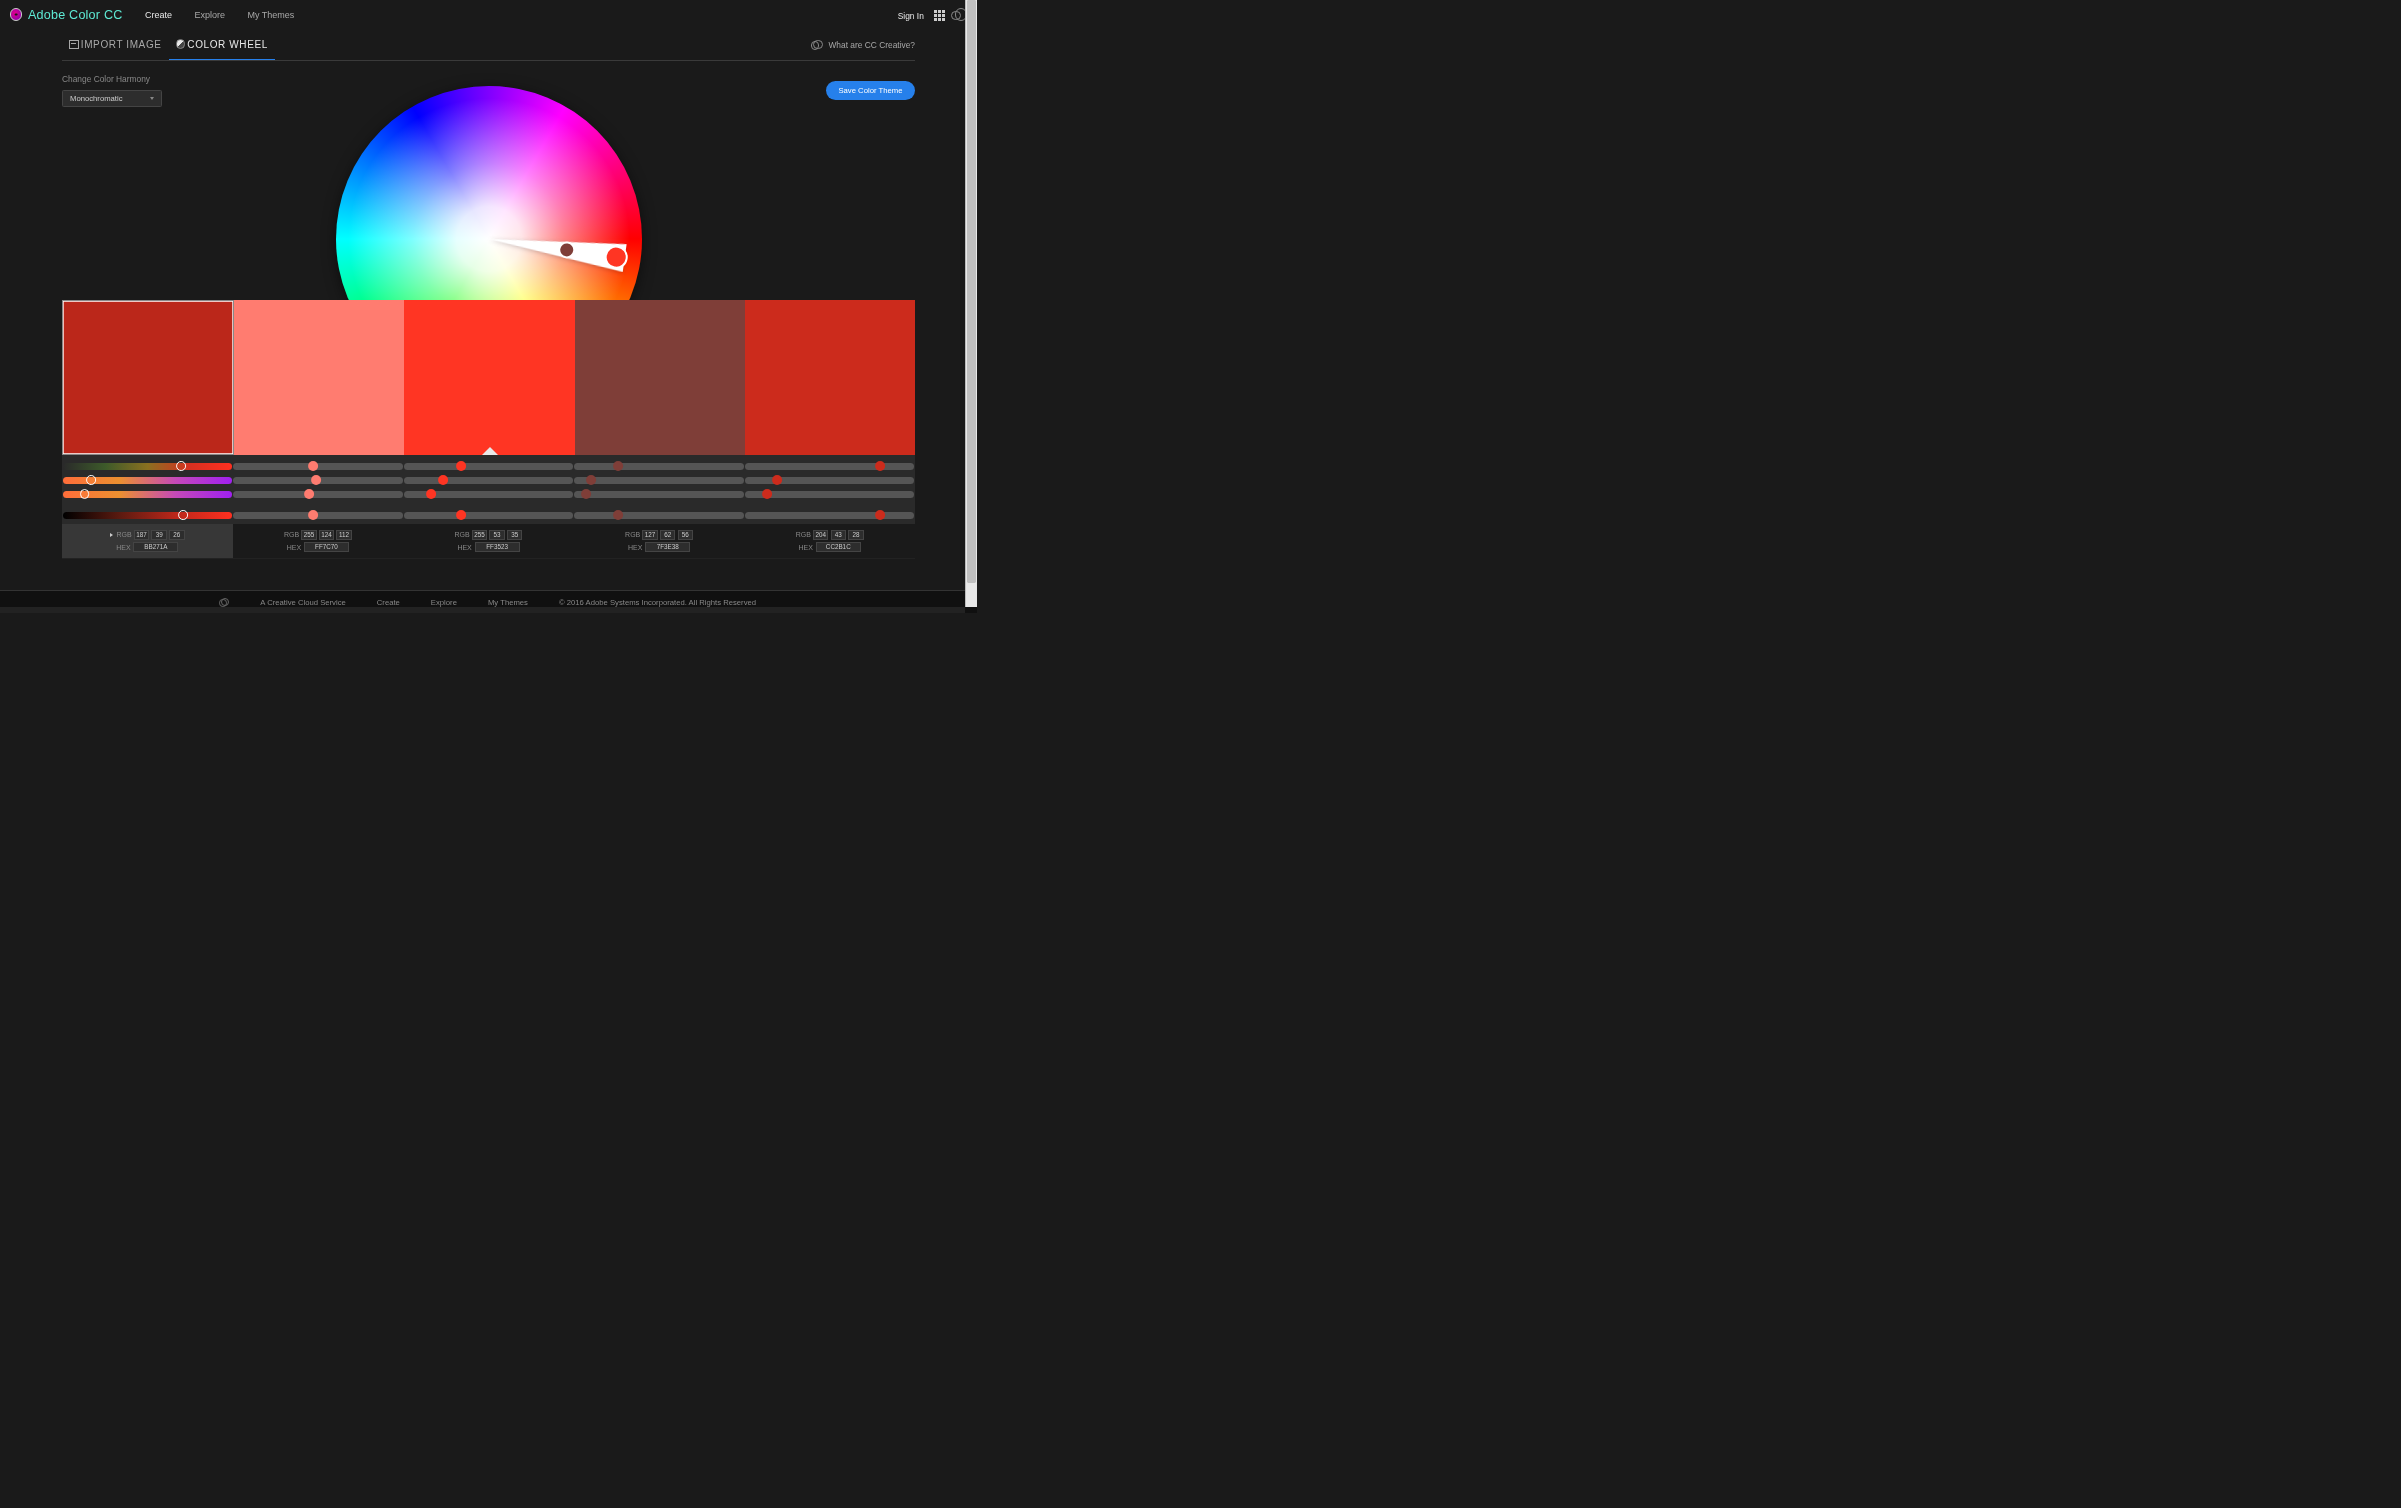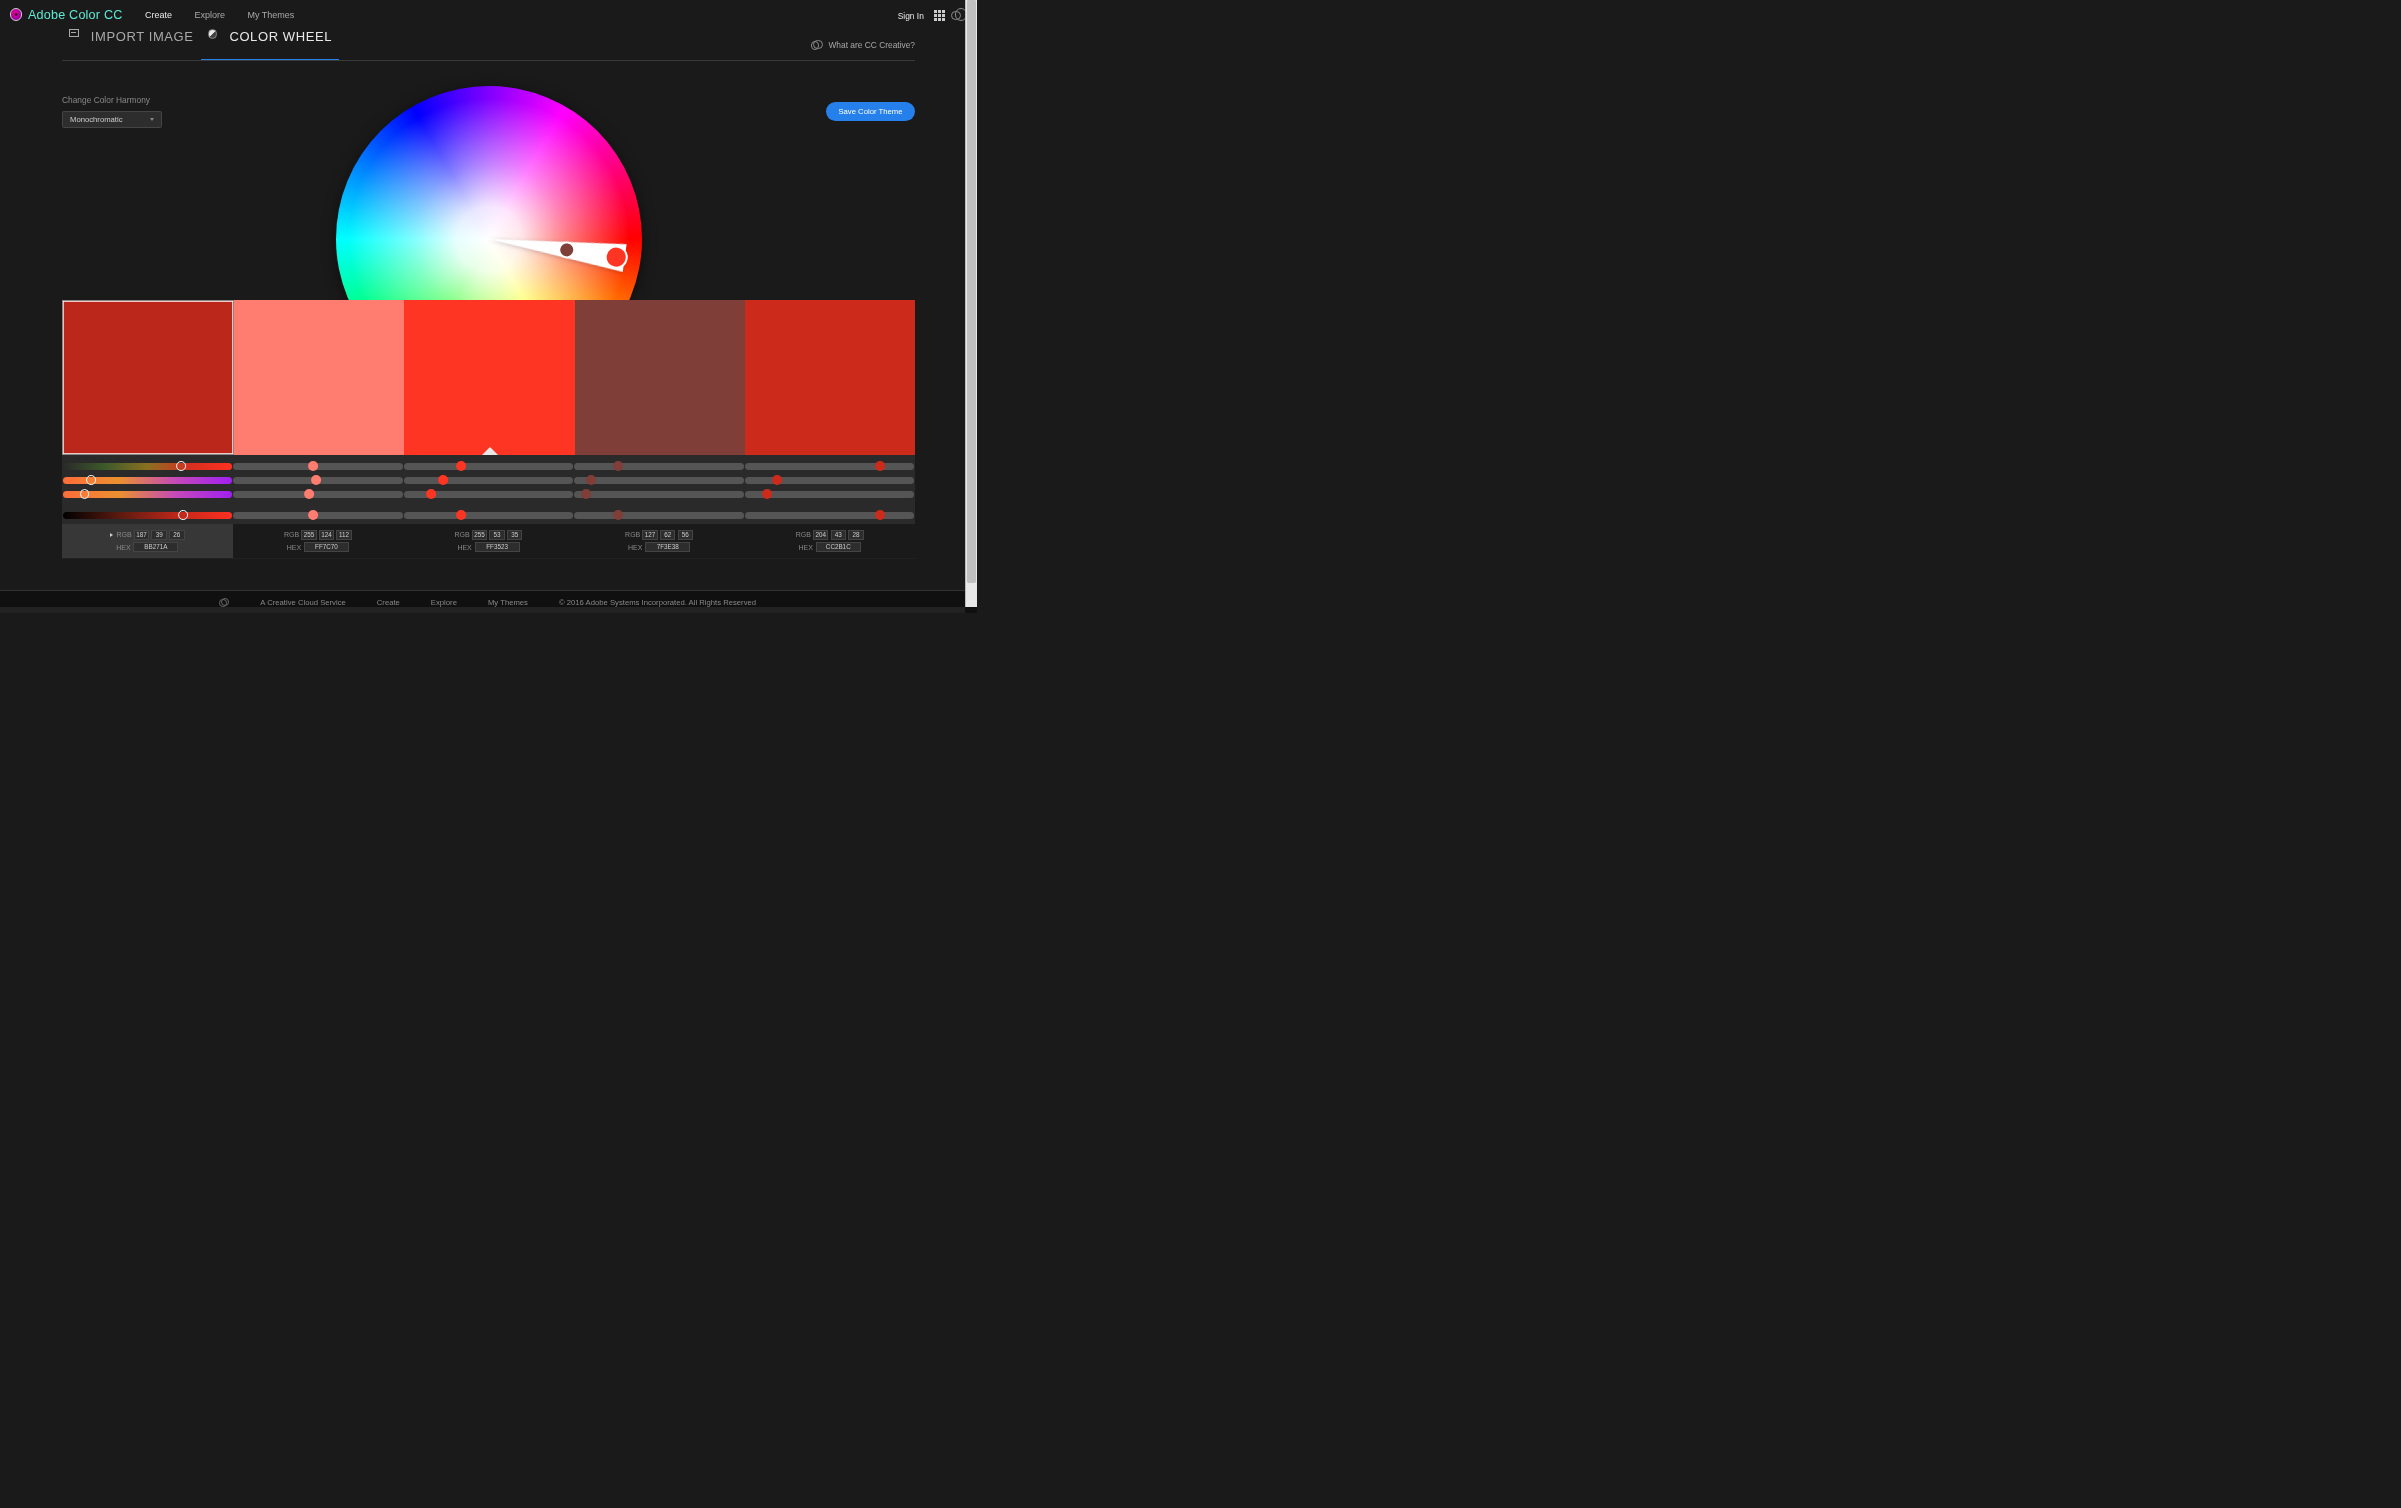--- a/index.html
+++ b/index.html
@@ -15,31 +15,31 @@
 .top-nav-links a.active { color: #e8e8e8; }
 .top-nav-right { margin-left: auto; display: flex; align-items: flex-end; gap: 9.8px; }
 .signin { color: #e8e8e8; font-size: 8.4px; text-decoration: none; }
 .apps-icon { width:11.2px; height:11.2px; display:grid; grid-template-columns:repeat(3,1fr); grid-template-rows:repeat(3,1fr); gap:0.7px; }
 .apps-icon span { background:#ccc; }
 .cc-icon { width:12.6px; height:12.6px; border:1.4px solid #888; border-radius:50%; position:relative; }
 .cc-icon::after{content:'';position:absolute;width:7.7px;height:7.7px;border:1.4px solid #888;border-radius:50%;top:1.4px;left:-4.2px;}
 
 
 .sub-tabs { height: 32px; display:flex; align-items:center; border-bottom:0.7px solid #3a3a3a; margin: 0 62px; position:relative;}
-.sub-tab { display:flex; align-items:flex-start; gap:12px; padding: 0 7px; height:100%; color:#a8a8a8; font-size:13px; letter-spacing:0.6px; cursor:pointer; }
+.sub-tab { display:flex; align-items:center; gap:2px; padding: 0 7px; height:100%; color:#a8a8a8; font-size:10px; letter-spacing:0.6px; cursor:pointer; }
 .sub-tab.active { color:#e8e8e8; border-bottom:1.4px solid #2680eb; }
 .import-icon { width:9.8px; height:8.4px; border:1.1px solid #a8a8a8; position:relative; }
 .import-icon::after{content:'';position:absolute;inset:2.1px 1.4px 3.5px 1.4px;background:#a8a8a8;}
 .wheel-icon { width:9.8px; height:9.8px; border-radius:50%; background:linear-gradient(135deg,#e8e8e8 0 50%,#444 50% 100%); border:0.7px solid #888;}
 .cc-lib { margin-left:auto; display:flex; align-items:center; gap:5.6px; font-size:8.4px; color:#a8a8a8; cursor:pointer;}
 .cc-lib-icon{width:9.8px;height:9.8px;border:1.1px solid #888;border-radius:50%;position:relative;}
 .cc-lib-icon::after{content:'';position:absolute;width:6.3px;height:6.3px;border:1.1px solid #888;border-radius:50%;top:0.7px;left:-3.5px;}
 
 
-.harmony-row { display:flex; align-items:center; margin: 34px 62px 0; justify-content: center; }
+.harmony-row { display:flex; align-items:center; margin: 13px 62px 0; justify-content: center; }
 .harmony-label { font-size:8.4px; color:#888; margin-bottom:5.6px; display:block;}
 .harmony-select { width:100px; height:17.6px; background:#2d2d2d; border:0.7px solid #444; color:#ccc; font-size:7.7px; padding:0 7px; display:flex; align-items:center; justify-content:space-between; cursor:pointer; border-radius:1.4px;}
 .chev-down { width:0; height:0; border-left:2.8px solid transparent; border-right:2.8px solid transparent; border-top:3.5px solid #888;}
 .save-btn { margin-left:auto; background:#2680eb; color:#fff; border:none; border-radius:9.8px; padding:4.9px 12.6px; font-size:7.7px; cursor:pointer;}
 
 
 .wheel-wrap { position:absolute; left:50%; top:86px; transform:translateX(-50%); width:306px; height:306px;}
 .color-wheel { width:100%; height:100%; border-radius:50%;
   background: conic-gradient(from 90deg,
     #ff0000, #ff4000, #ff8000, #ffbf00, #ffff00,

